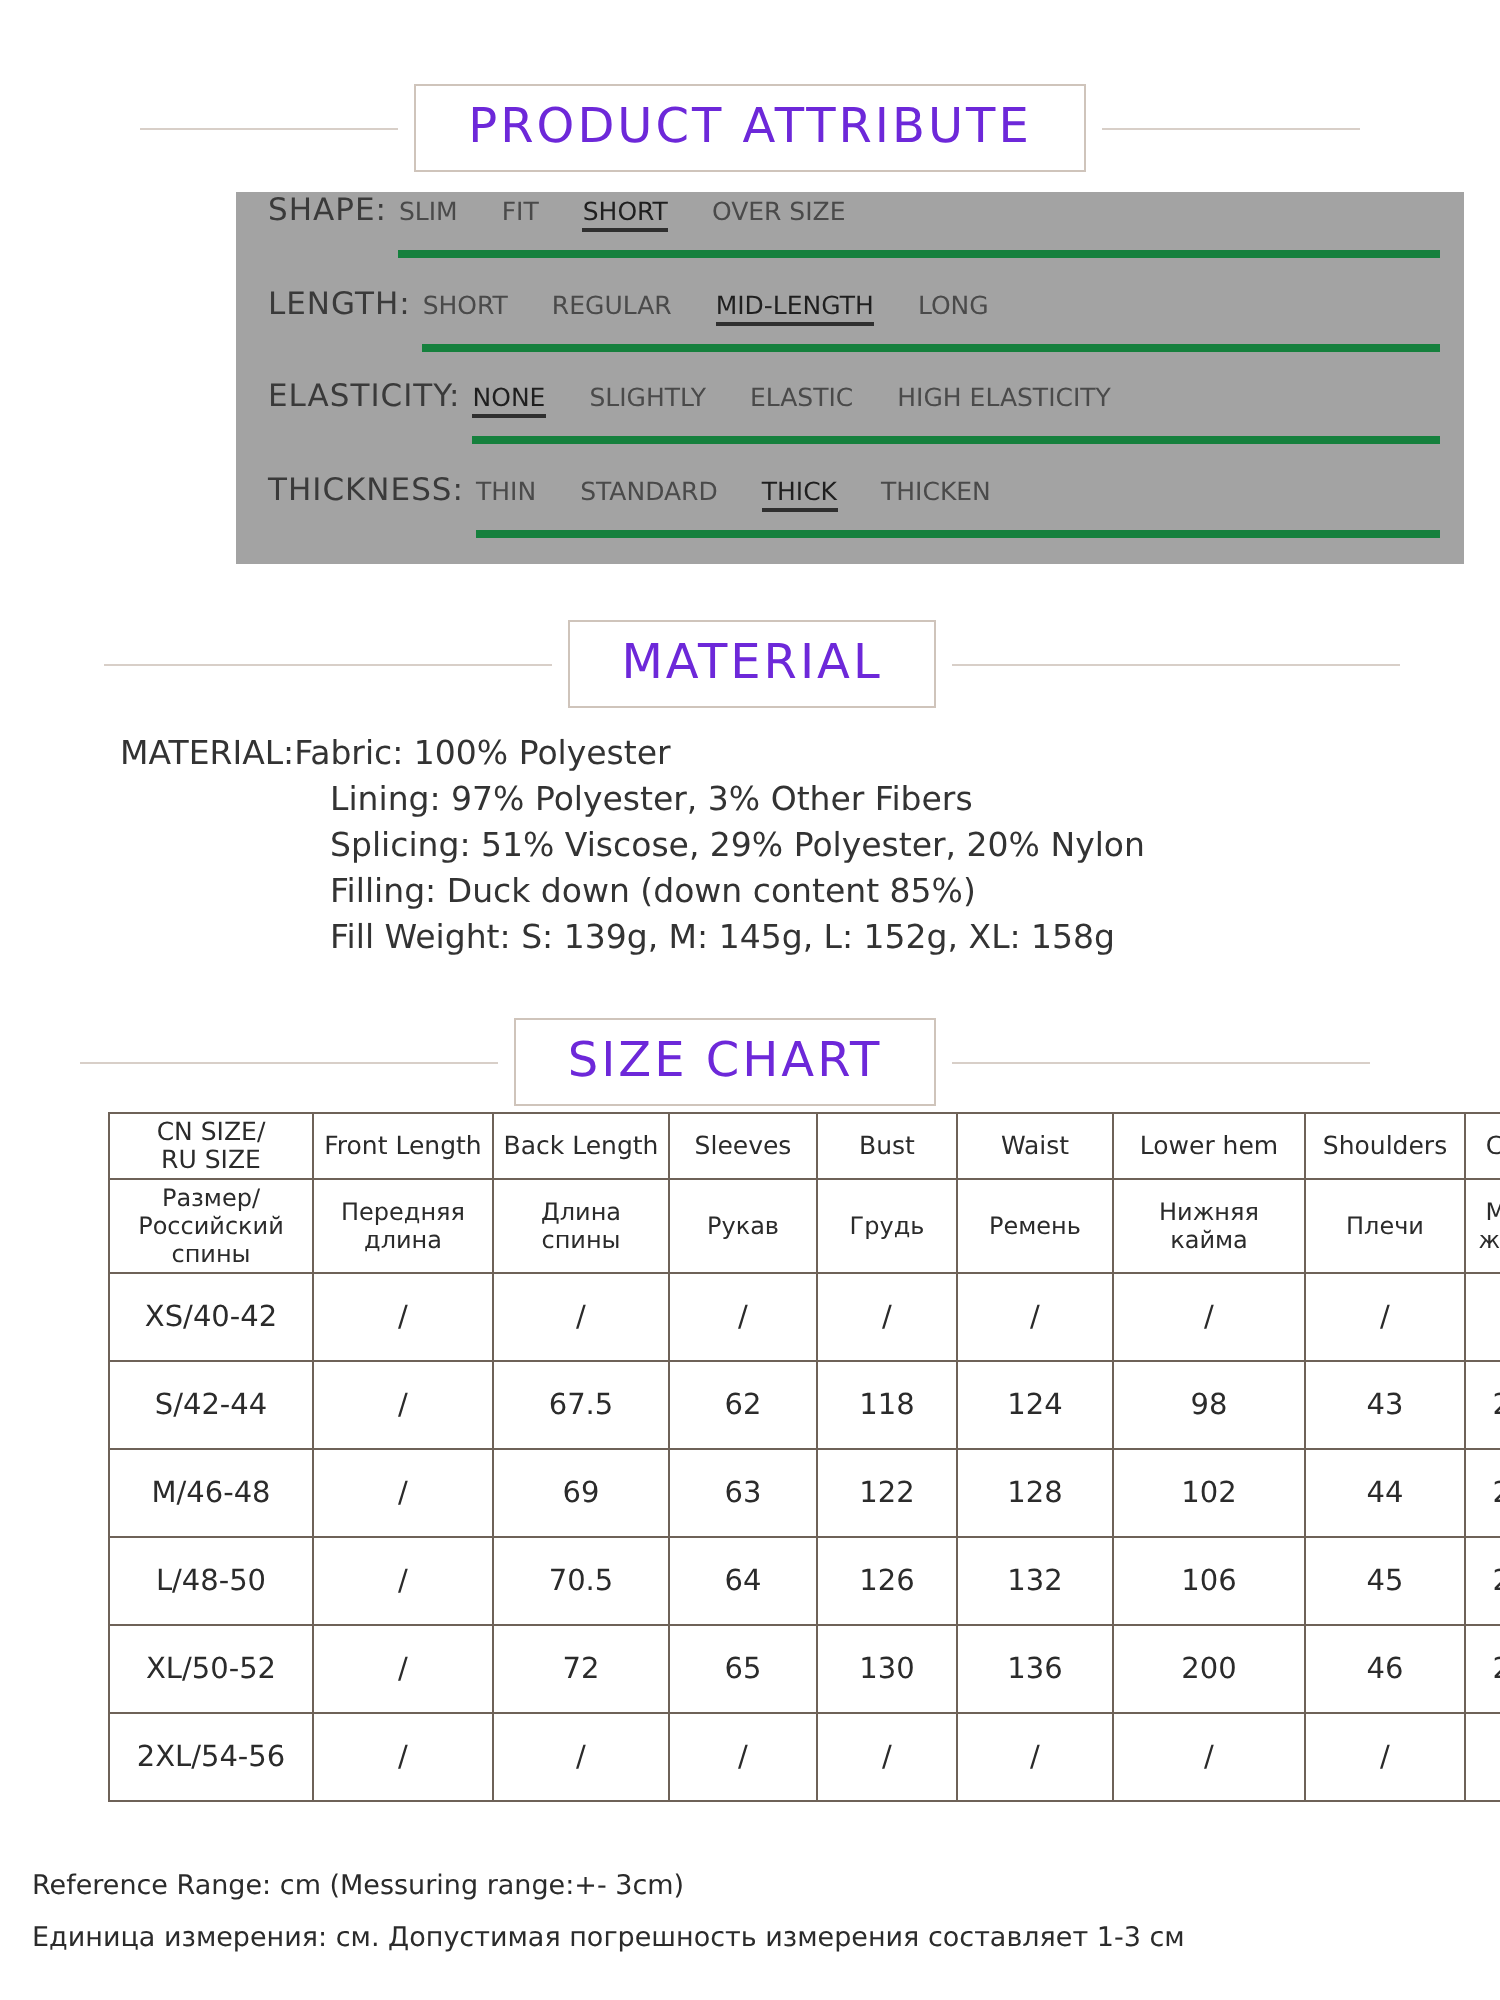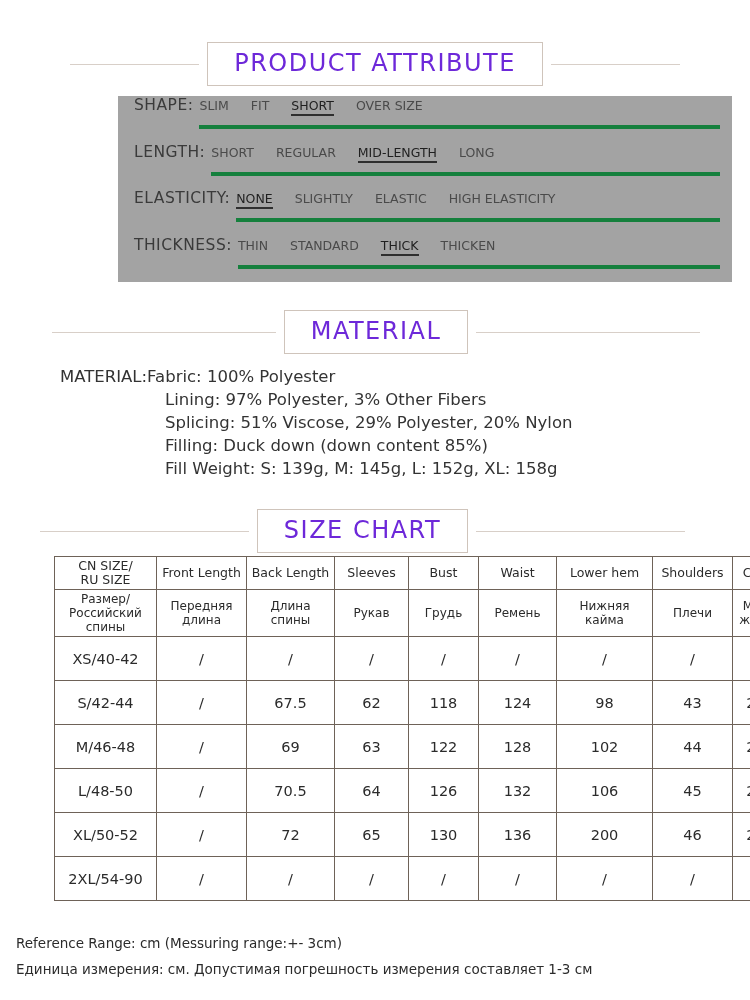--- a/index.html
+++ b/index.html
@@ -341,21 +341,21 @@
           <td>72</td>
           <td>65</td>
           <td>130</td>
           <td>136</td>
           <td>200</td>
           <td>46</td>
           <td>27</td>
         </tr>
 
         <tr class="data">
-          <td class="sizecol">2XL/54-90</td>
+          <td class="sizecol">2XL/54-56</td>
           <td class="slash">/</td>
           <td class="slash">/</td>
           <td class="slash">/</td>
           <td class="slash">/</td>
           <td class="slash">/</td>
           <td class="slash">/</td>
           <td class="slash">/</td>
           <td class="slash">/</td>
         </tr>
       </tbody>

